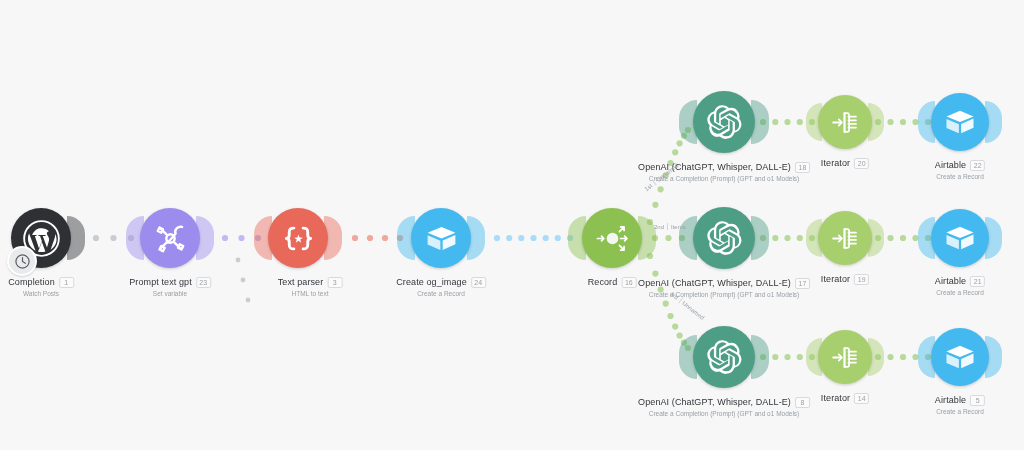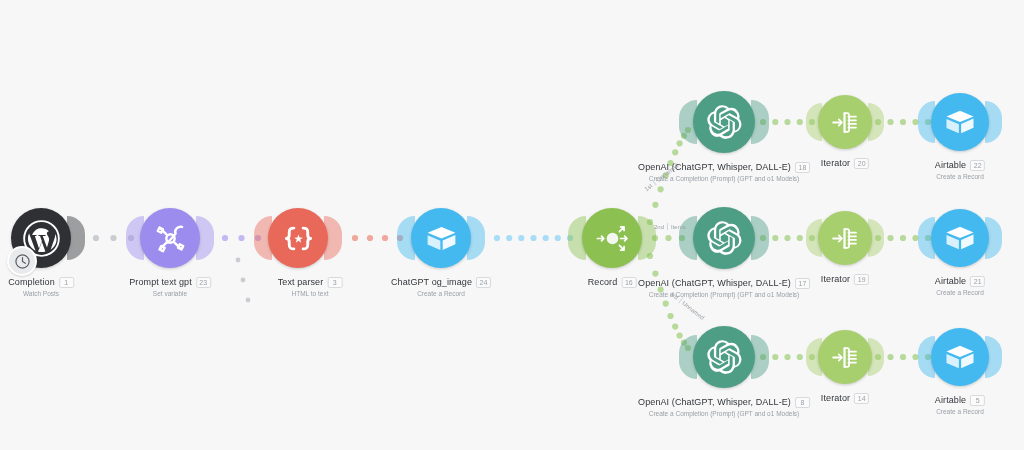--- a/index.html
+++ b/index.html
@@ -242,21 +242,21 @@
         <div class="nub right" style="background: rgb(67, 185, 240); height: 43.2px; width: 18px; border-radius: 0px 21.6px 21.6px 0px; left: 25.8px; top: -21.6px;"></div>
         <div class="bubble" style="width: 60px; height: 60px; left: -30px; top: -30px; background: rgb(67, 185, 240);">
           <svg width="37" height="37" viewBox="0 0 64 64">
         <path fill="#fff" d="M32 12 L56 22 L32 32 L8 22 Z"></path>
         <path fill="#fff" opacity=".92" d="M34 35.5 L56 25.8 L56 42 L34 52 Z"></path>
         <path fill="#fff" opacity=".8" d="M8 26.5 L30 36 L30 52 L8 42.5 Z"></path>
       </svg>
         </div>
         <div class="label-wrap" style="left: 0px; top: 39px;">
           <div class="title-row">
-            <span class="node-title">ChatGPT og_image</span>
+            <span class="node-title">Create og_image</span>
             <span class="node-badge">24</span>
           </div>
           <div class="node-sub">Create a Record</div>
         </div>
       </div>
       <div class="node" style="left: 612px; top: 238px;">
         <div class="nub left" style="background: rgb(140, 193, 82); height: 43.2px; width: 18px; border-radius: 21.6px 0px 0px 21.6px; left: -43.8px; top: -21.6px;"></div>
         <div class="nub right" style="background: rgb(140, 193, 82); height: 43.2px; width: 18px; border-radius: 0px 21.6px 21.6px 0px; left: 25.8px; top: -21.6px;"></div>
         <div class="bubble" style="width: 60px; height: 60px; left: -30px; top: -30px; background: rgb(140, 193, 82);">
           <svg width="37" height="37" viewBox="0 0 64 64">

